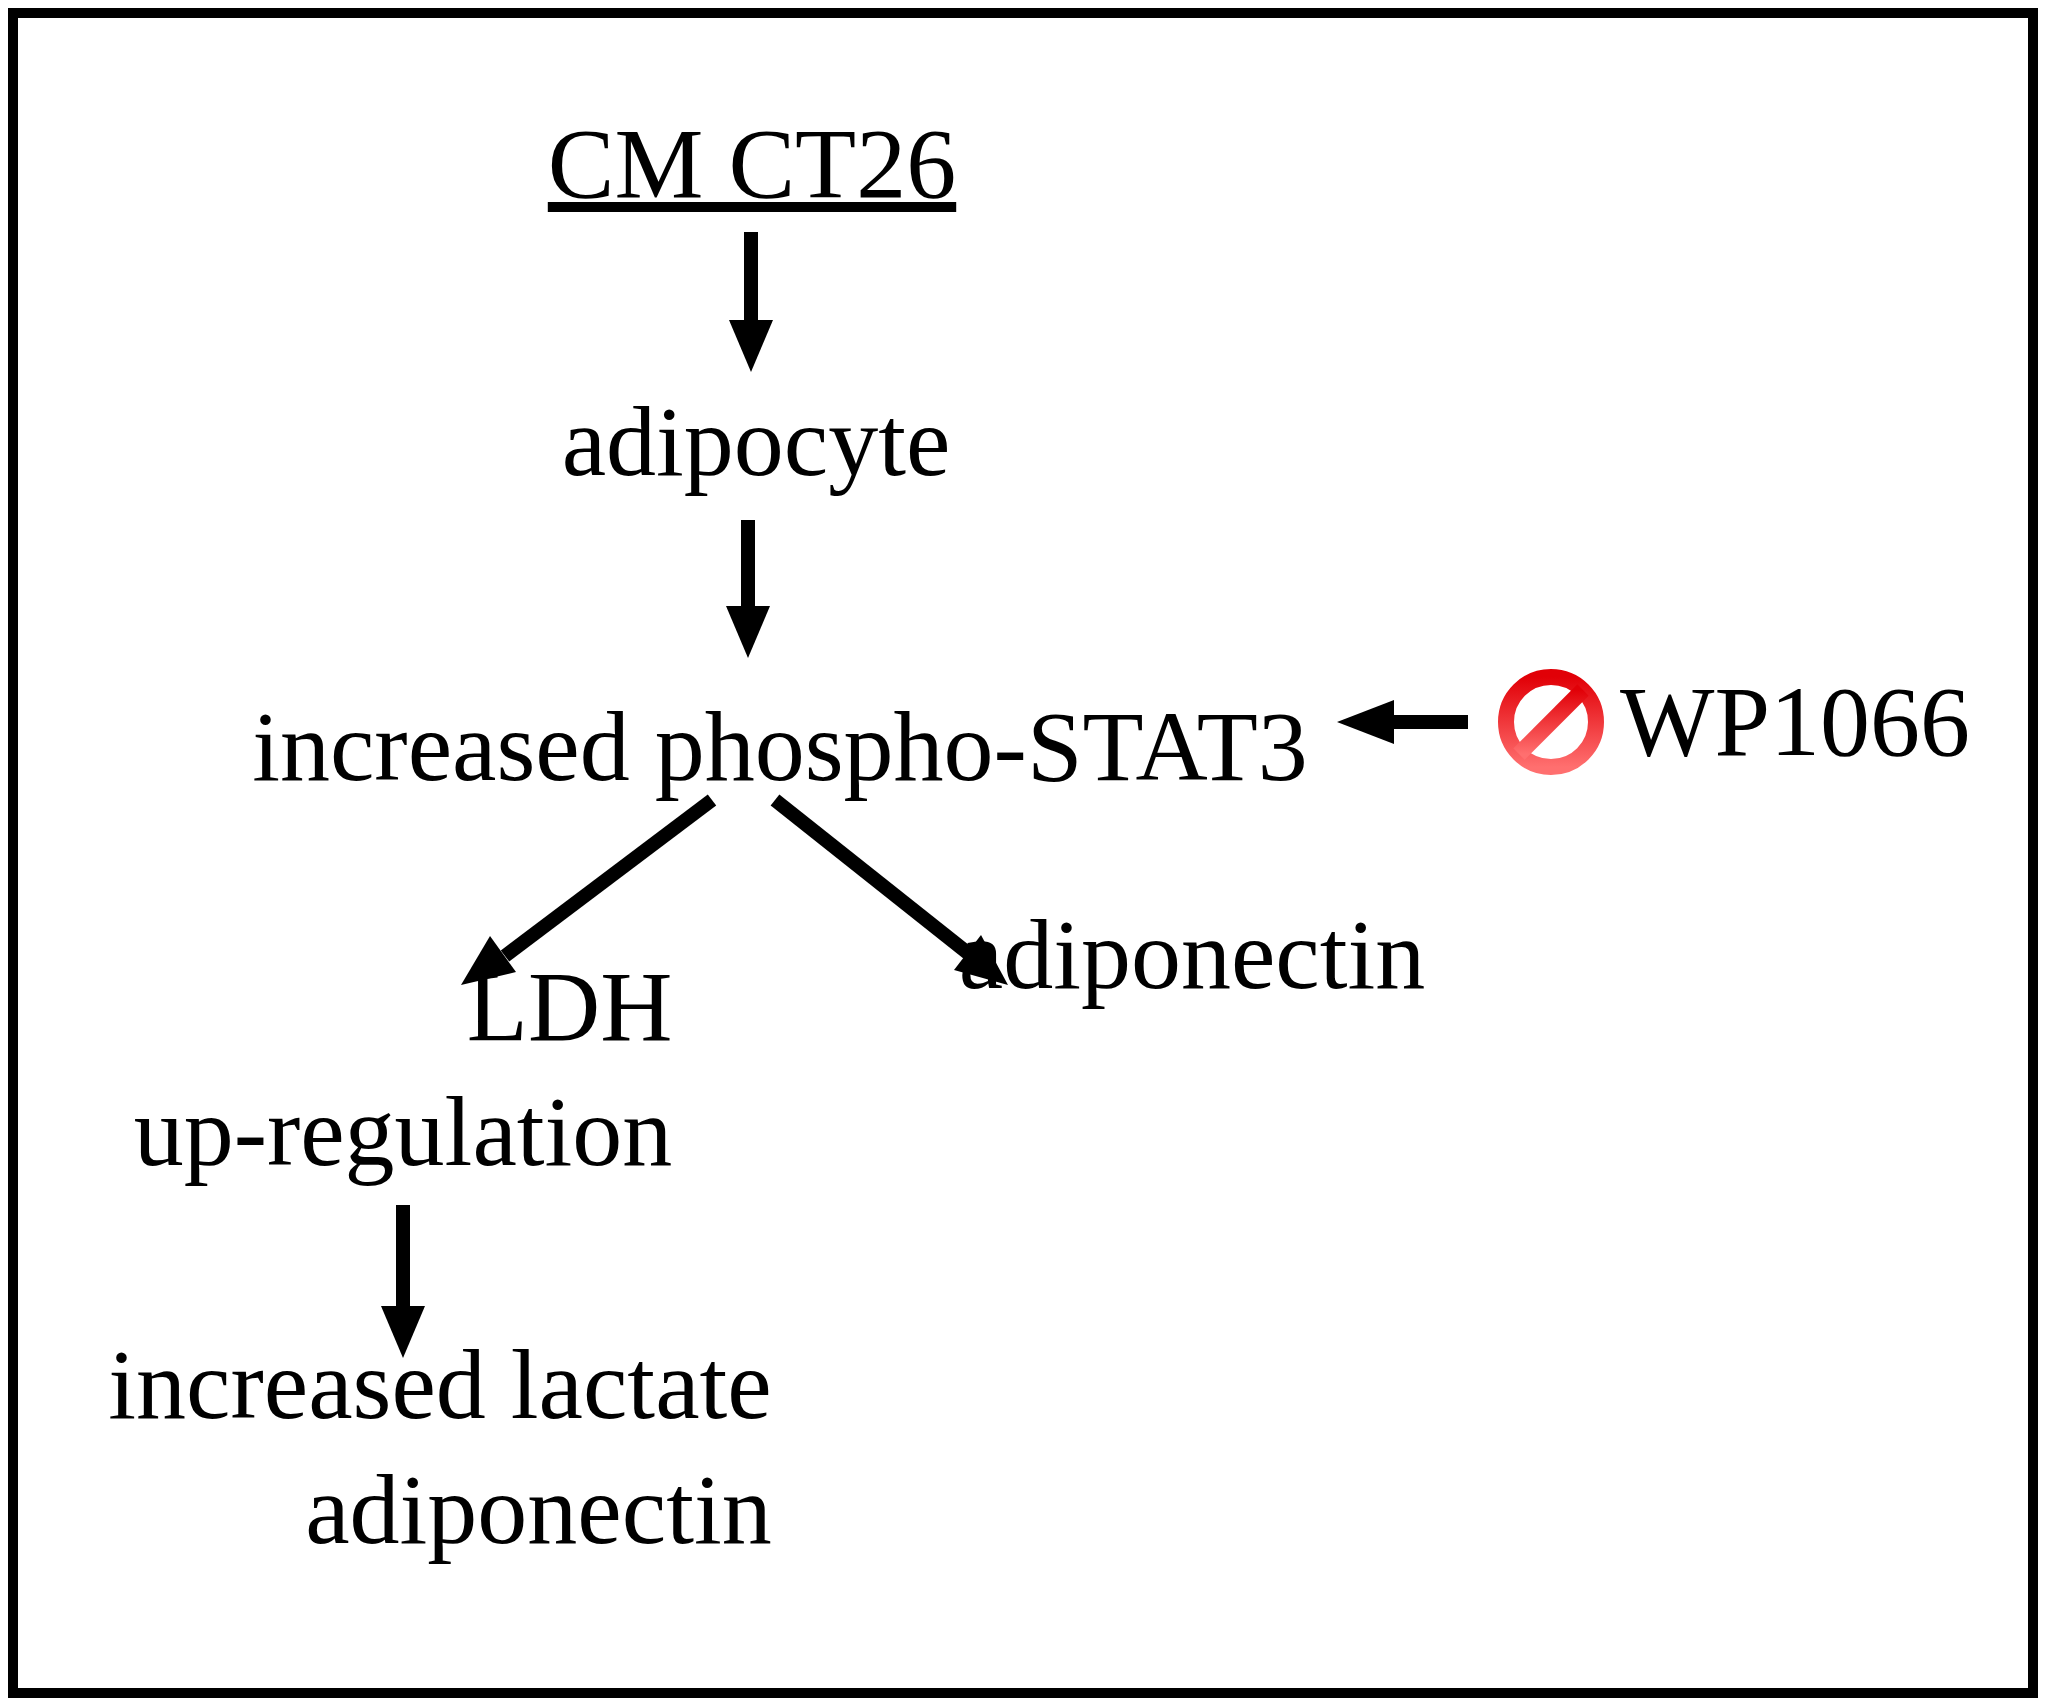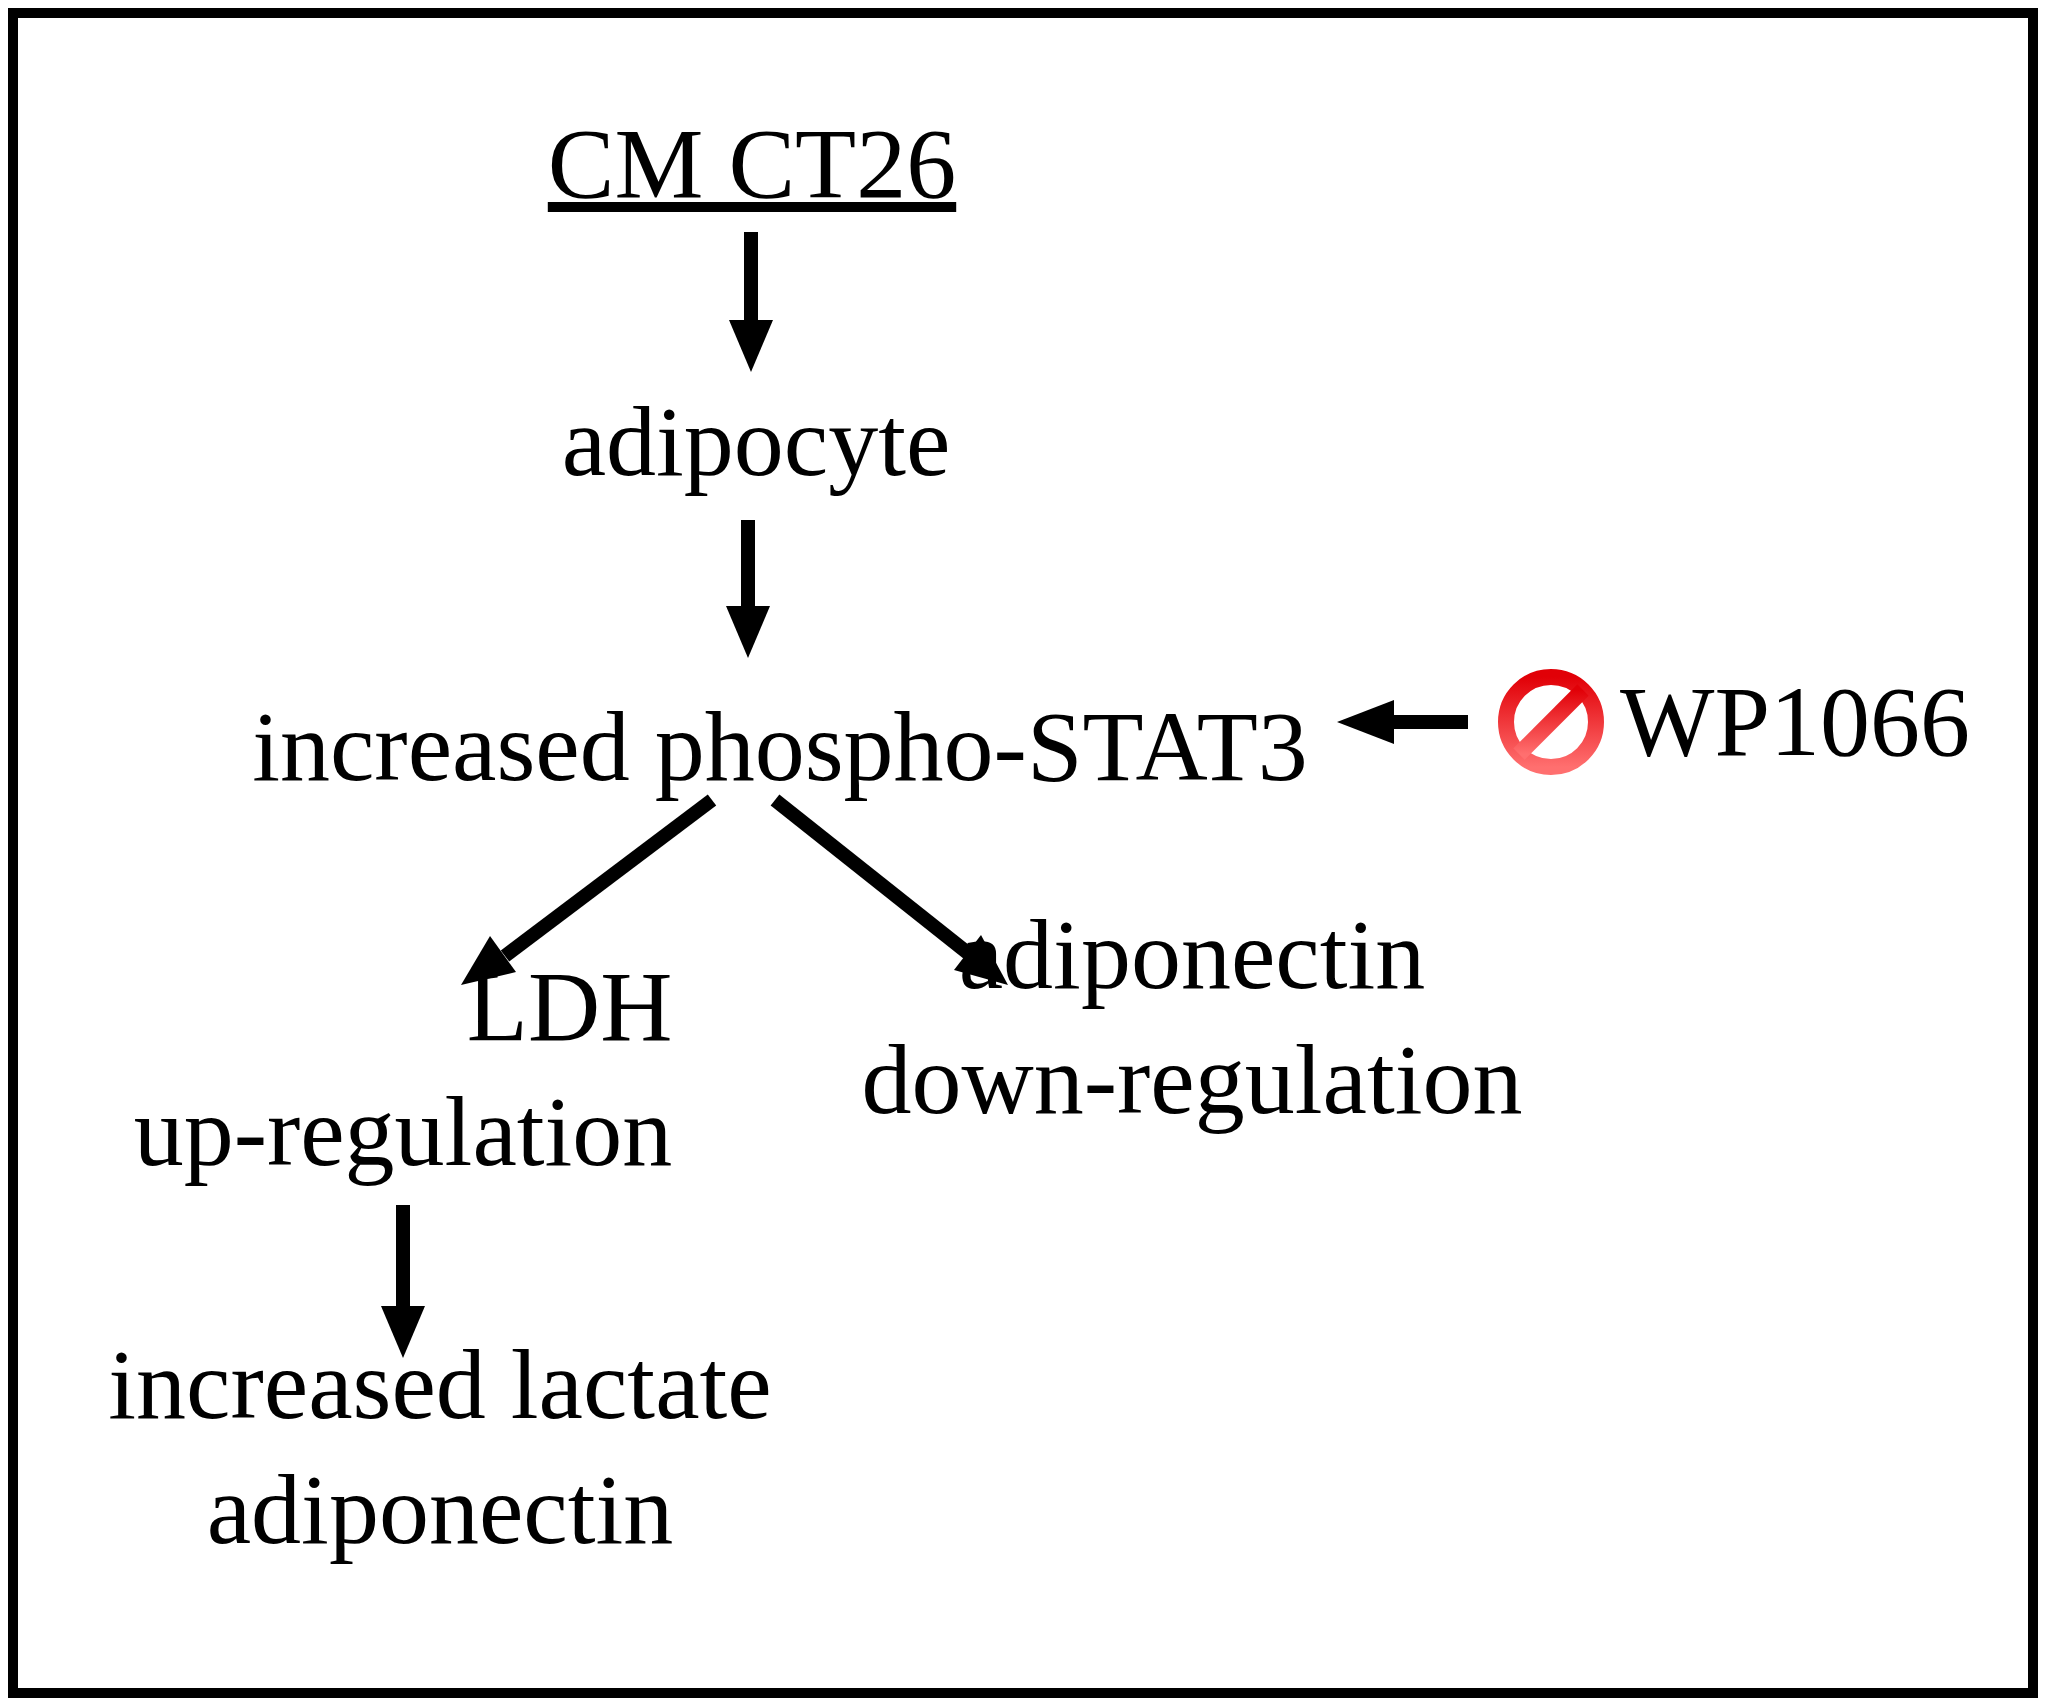--- a/index.html
+++ b/index.html
@@ -32,21 +32,21 @@
   #inhibit-icon { position:absolute; left:1497px; top:668px; }
   .grad-top    { stop-color: var(--grad-top, #e10007); }
   .grad-bottom { stop-color: var(--grad-bottom, #ff6f6f); }
   
   #node-source    { left:752px;  top:101px;text-decoration:underline;  }
   #node-cell      { left:756px;  top:379px;font-family:Liberation Serif, serif;  }
   #node-signal    { left:780px;  top:684px;  }
   #node-inhibitor { left:1620px; top:659px;text-align:right;  }
   #node-branch-left  { left:403px;  top:944px;text-align:right;  }
   #node-branch-right { left:1192px; top:892px;  }
-  #node-outcome      { left:440px;  top:1322px; }
+  #node-outcome      { left:440px;  top:1322px;text-align:right; }
 </style>
 </head>
 <body>
 
 <div id="canvas">
 
   <div id="frame"></div>
 
   <svg id="arrow-layer" width="2048" height="1708" viewBox="0 0 2048 1708" aria-hidden="true">
 
@@ -89,21 +89,20 @@
 
   <div class="node left-anchored" id="node-inhibitor">WP1066</div>
 
   <div class="node" id="node-branch-left">
     <div>LDH</div>
     <div>up-regulation</div>
   </div>
 
   <div class="node" id="node-branch-right">
     <div>adiponectin</div>
-    <div>down-regulation</div>
   </div>
 
   <div class="node" id="node-outcome">
     <div>increased lactate</div>
     <div>adiponectin</div>
   </div>
 
   <svg id="inhibit-icon" width="108" height="108" viewBox="0 0 108 108" aria-hidden="true">
     <defs>
       <linearGradient id="redgrad" x1="0" y1="0" x2="0" y2="1">

